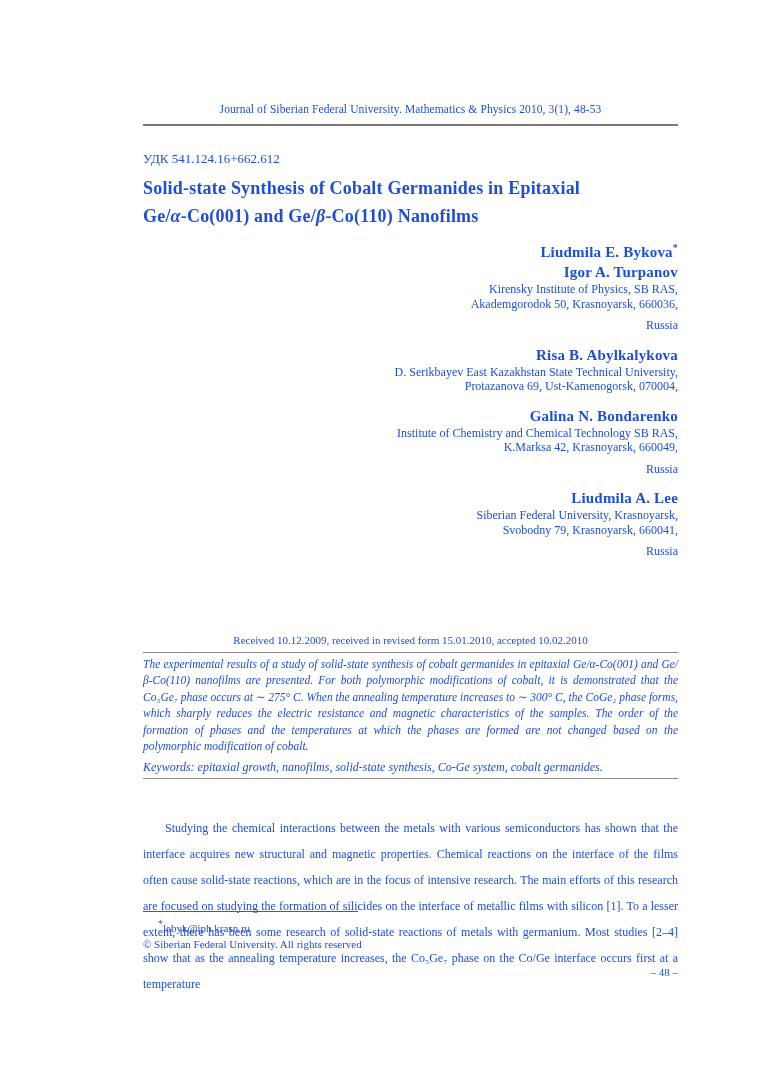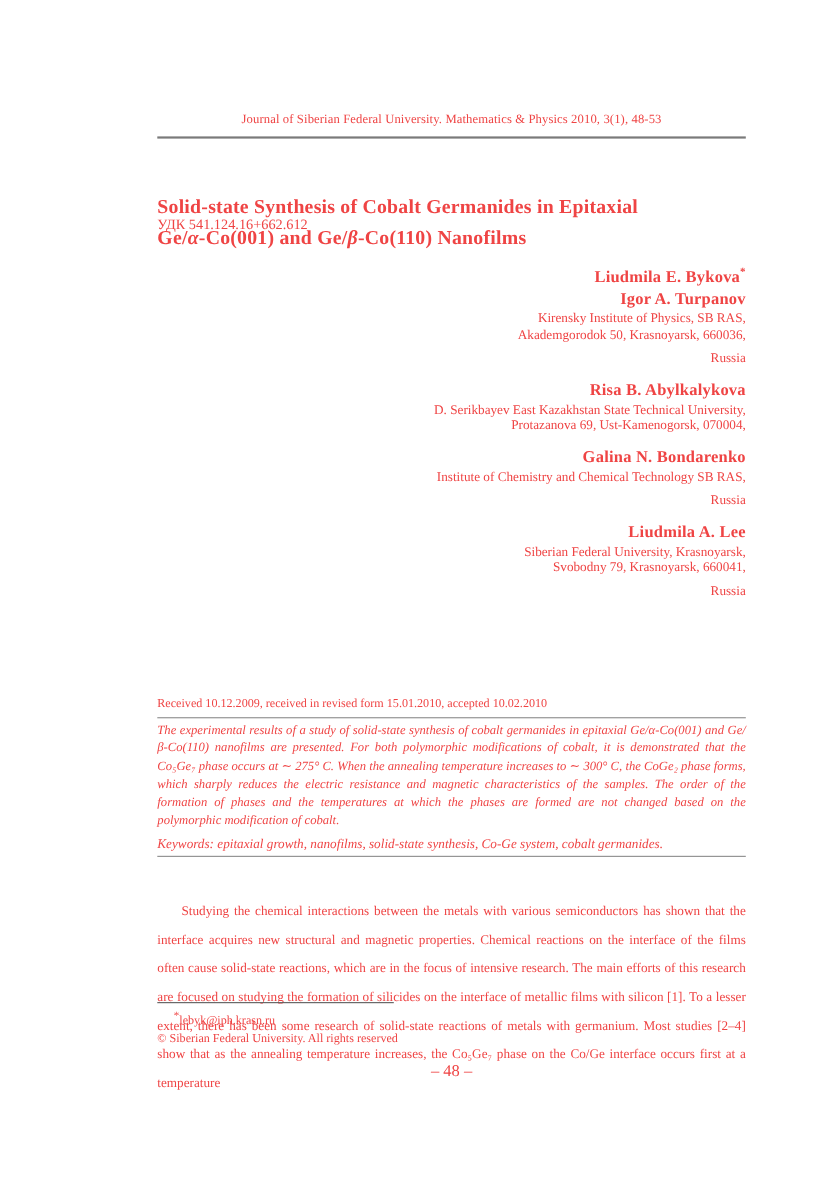--- a/index.html
+++ b/index.html
@@ -1,43 +1,43 @@
 <!DOCTYPE html>
 <html><head>
 <meta charset="utf-8">
 <style>
   html,body{margin:0;padding:0;background:#ffffff;}
   .sheet{
     position:relative;width:763px;height:1080px;background:#ffffff;
-    font-family:"Liberation Serif","DejaVu Serif",serif;color:#ef4444;
+    font-family:"Liberation Serif","DejaVu Serif",serif;color:#1d4ed8;
     overflow:hidden;
   }
   .col{position:absolute;left:143px;width:535px;}
   .journal-header{top:103px;text-align:center;font-size:11.5px;letter-spacing:.1px;}
   .header-rule{top:124px;height:2px;background:#7a7a7a;}
-  .udc{top:151px;font-size:13px;margin-top:45px;}
+  .udc{top:151px;font-size:13px;}
   .title{top:174px;font-size:18px;font-weight:bold;line-height:28px;letter-spacing:.2px;}
   .greek{font-style:italic;}
   .authors{top:238px;text-align:right;}
   .agroup{margin-bottom:12px;}
   .aname{font-size:15px;font-weight:bold;line-height:20px;letter-spacing:.2px;}
   .amark{font-size:10px;}
   .aaff{font-size:12px;line-height:14.5px;}
   .acountry{font-size:12px;line-height:14.5px;margin-top:7px;}
-  .received{top:634px;font-size:11px;}
+  .received{top:634px;text-align:center;font-size:11px;}
   .rule-thin{height:1px;background:#8a8a8a;}
   .rule-abs-top{top:652px;}
   .abstract{top:656px;font-style:italic;font-size:11.5px;line-height:16.4px;text-align:justify;}
   .keywords{top:760px;font-style:italic;font-size:12px;}
   .rule-abs-bottom{top:778px;}
   .bodytext{top:815px;font-size:12px;line-height:26px;text-align:justify;text-indent:22px;}
   .footnote-rule{top:911px;width:215px;height:1px;background:#5a5a5a;}
   .footnote{top:916px;font-size:11px;line-height:16.5px;}
   .fn-email{padding-left:15px;}
-  .pagenum{top:966px;text-align:center;font-size:15px;}
+  .pagenum{top:966px;text-align:right;font-size:11px;}
 </style>
 </head>
 <body>
 
 <div class="sheet">
 
   <div class="col journal-header">Journal of Siberian Federal University. Mathematics &amp; Physics 2010, 3(1), 48-53</div>
   <div class="col header-rule"></div>
 
   <div class="col udc">УДК 541.124.16+662.612</div>
@@ -59,20 +59,21 @@
 
     <div class="agroup">
       <div class="aname">Risa B. Abylkalykova</div>
       <div class="aaff">D. Serikbayev East Kazakhstan State Technical University,</div>
       <div class="aaff">Protazanova 69, Ust-Kamenogorsk, 070004,</div>
     </div>
 
     <div class="agroup">
       <div class="aname">Galina N. Bondarenko</div>
       <div class="aaff">Institute of Chemistry and Chemical Technology SB RAS,</div>
+      <div class="aaff">K.Marksa 42, Krasnoyarsk, 660049,</div>
       <div class="acountry">Russia</div>
     </div>
 
     <div class="agroup">
       <div class="aname">Liudmila A. Lee</div>
       <div class="aaff">Siberian Federal University, Krasnoyarsk,</div>
       <div class="aaff">Svobodny 79, Krasnoyarsk, 660041,</div>
       <div class="acountry">Russia</div>
     </div>
 

